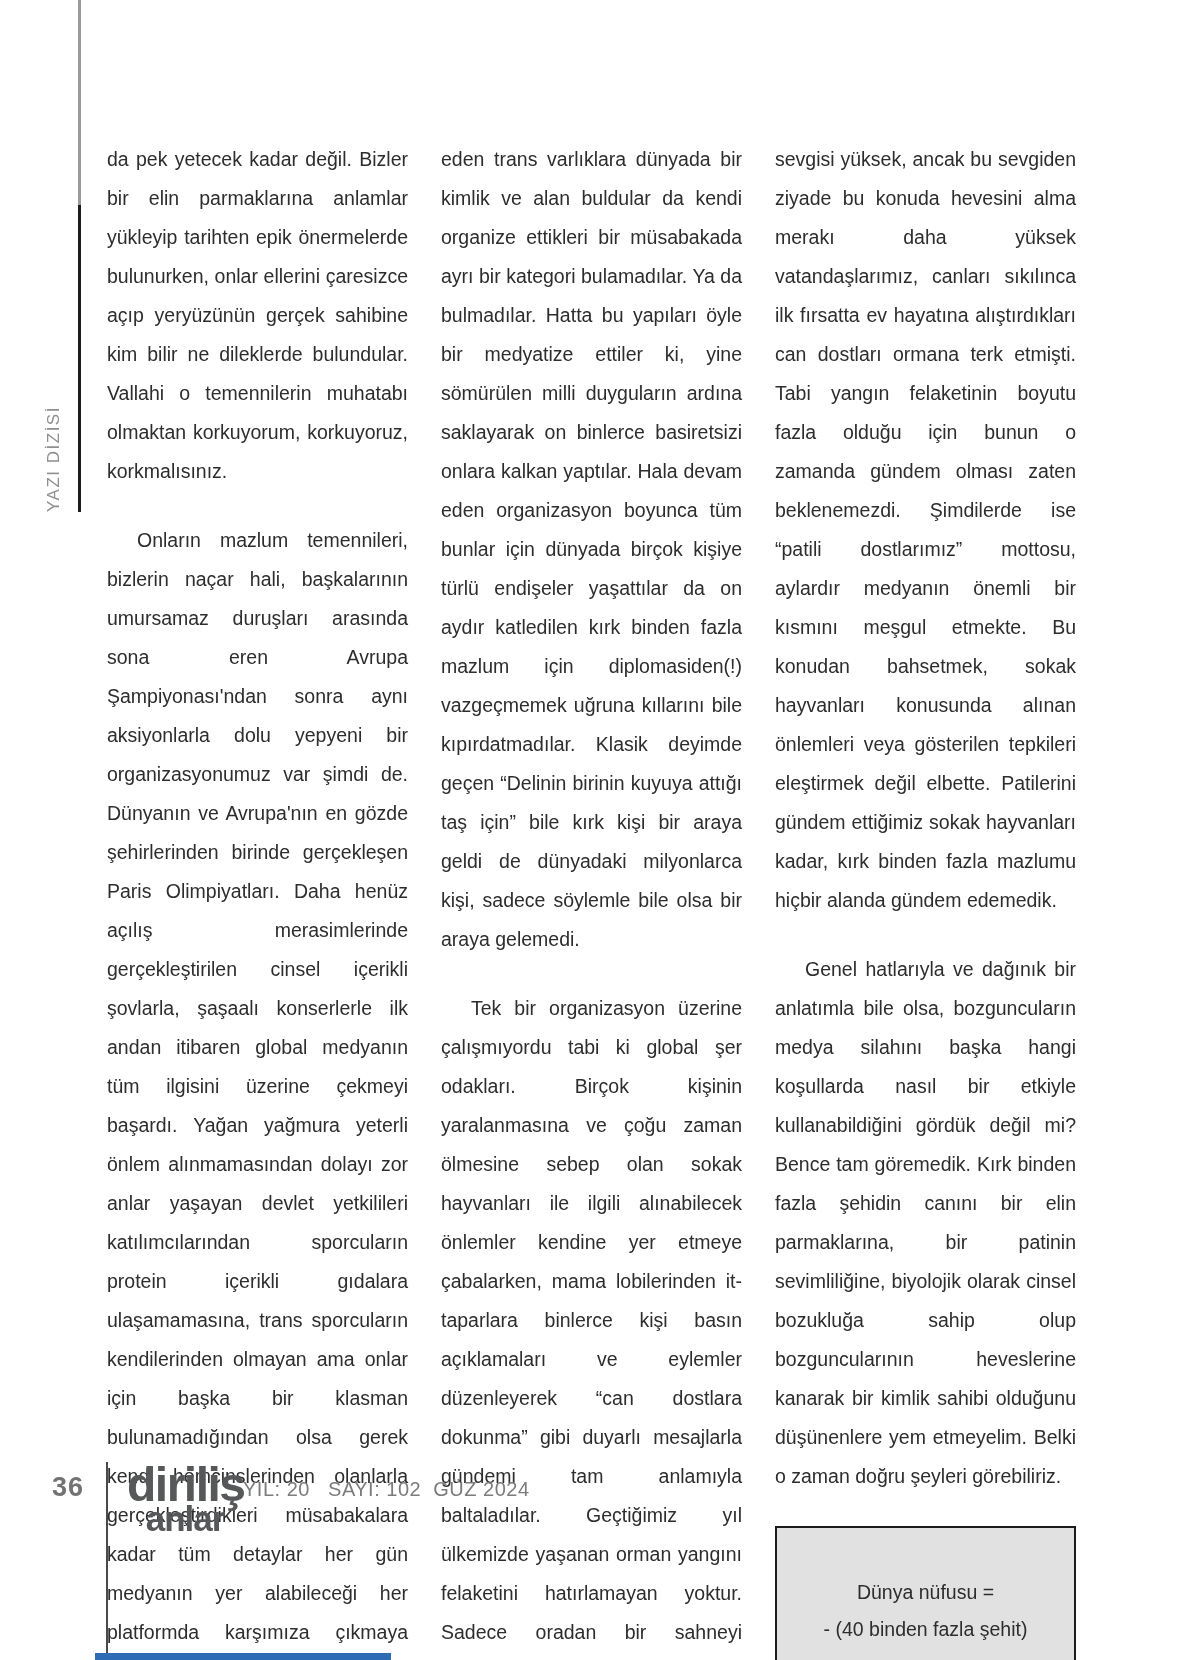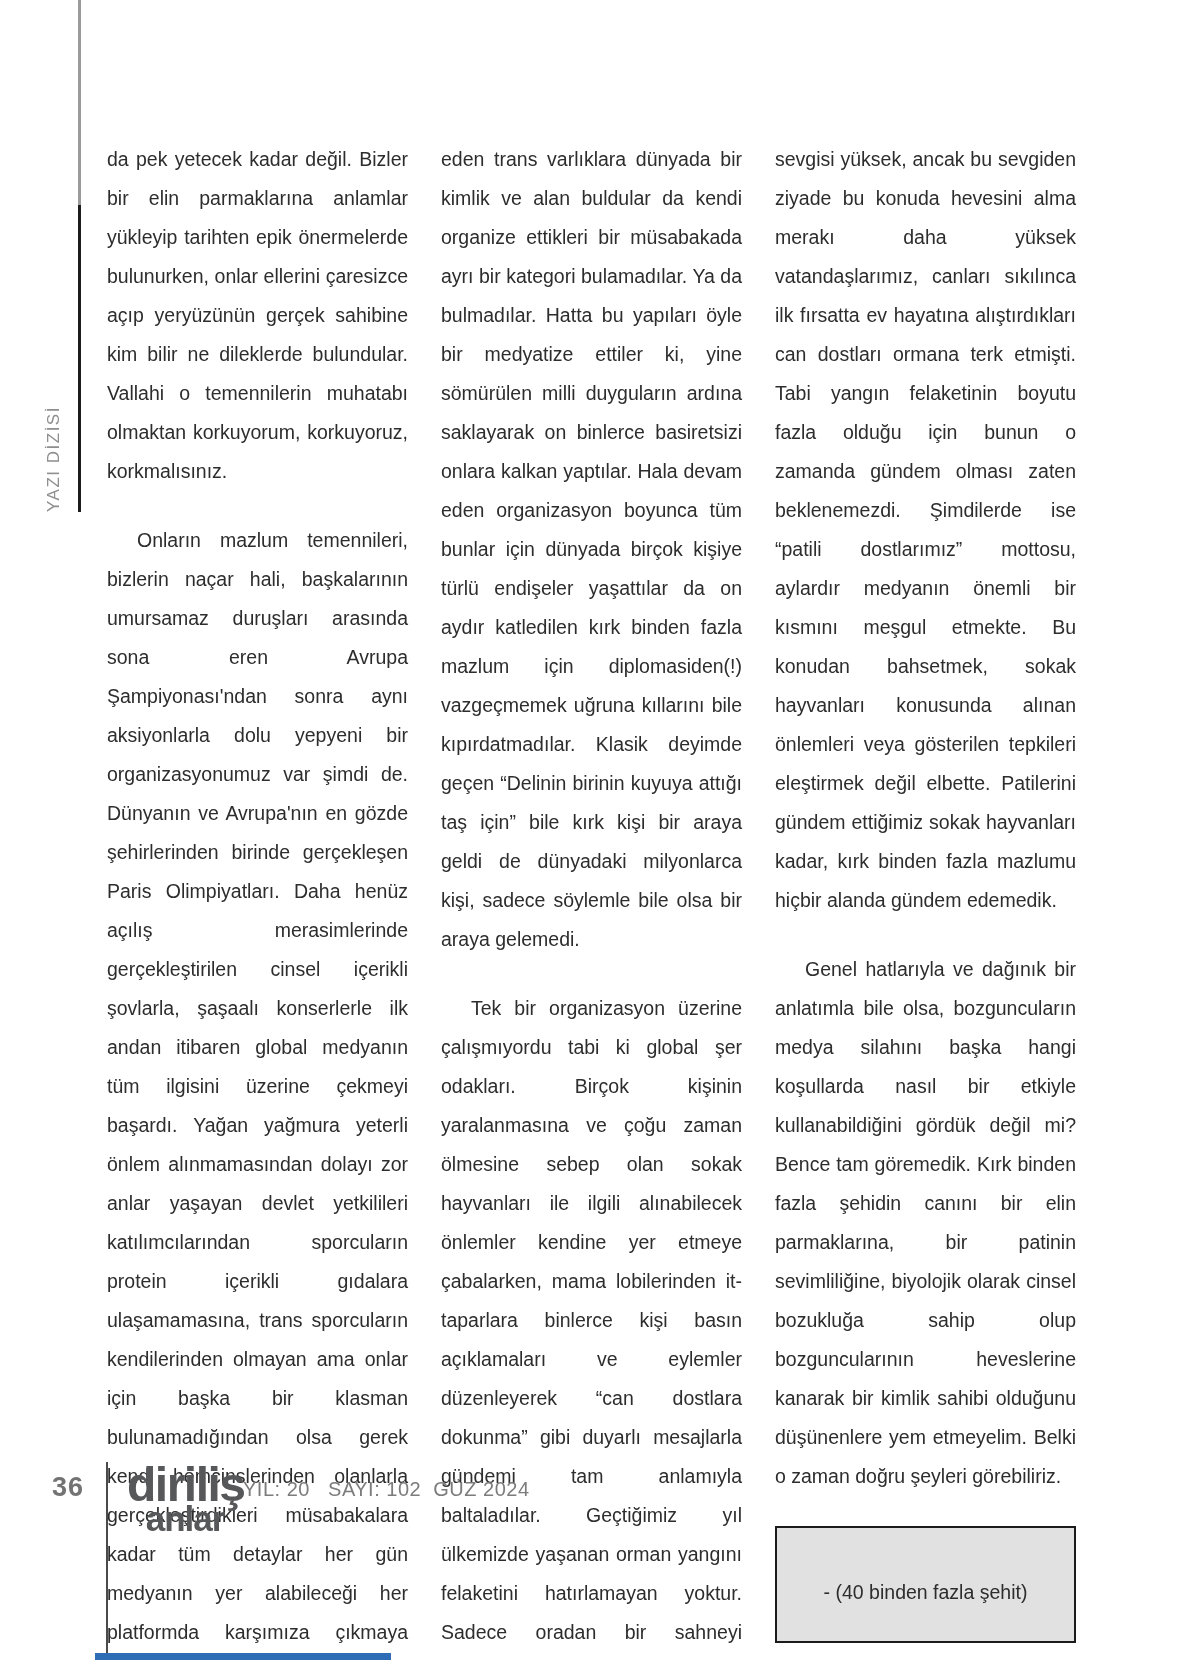--- a/index.html
+++ b/index.html
@@ -90,20 +90,21 @@
   <div class="col">
     <p>eden trans varlıklara dünyada bir kimlik ve alan buldular da kendi organize ettikleri bir müsabakada ayrı bir kategori bulamadılar. Ya da bulmadılar. Hatta bu yapıları öyle bir medyatize ettiler ki, yine sömürülen milli duyguların ardına saklayarak on binlerce basiretsizi onlara kalkan yaptılar. Hala devam eden organizasyon boyunca tüm bunlar için dünyada birçok kişiye türlü endişeler yaşattılar da on aydır katledilen kırk binden fazla mazlum için diplomasiden(!) vazgeçmemek uğruna kıllarını bile kıpırdatmadılar. Klasik deyimde geçen “Delinin birinin kuyuya attığı taş için” bile kırk kişi bir araya geldi de dünyadaki milyonlarca kişi, sadece söylemle bile olsa bir araya gelemedi.</p>
     <p class="indent">Tek bir organizasyon üzerine çalışmıyordu tabi ki global şer odakları. Birçok kişinin yaralanmasına ve çoğu zaman ölmesine sebep olan sokak hayvanları ile ilgili alınabilecek önlemler kendine yer etmeye çabalarken, mama lobilerinden it-taparlara binlerce kişi basın açıklamaları ve eylemler düzenleyerek “can dostlara dokunma” gibi duyarlı mesajlarla gündemi tam anlamıyla baltaladılar. Geçtiğimiz yıl ülkemizde yaşanan orman yangını felaketini hatırlamayan yoktur. Sadece oradan bir sahneyi hatırlatmak adına, ormanda bulduğu ve her halinden evcil olarak alındığı belli olan birçok sokak köpeğinin duyarlı bir vatandaş tarafından yangından son anda kurtarıldığı bir video izlemiştim. Bizim hayvan</p>
   </div>
 
   <div class="col">
     <p>sevgisi yüksek, ancak bu sevgiden ziyade bu konuda hevesini alma merakı daha yüksek vatandaşlarımız, canları sıkılınca ilk fırsatta ev hayatına alıştırdıkları can dostları ormana terk etmişti. Tabi yangın felaketinin boyutu fazla olduğu için bunun o zamanda gündem olması zaten beklenemezdi. Şimdilerde ise “patili dostlarımız” mottosu, aylardır medyanın önemli bir kısmını meşgul etmekte. Bu konudan bahsetmek, sokak hayvanları konusunda alınan önlemleri veya gösterilen tepkileri eleştirmek değil elbette. Patilerini gündem ettiğimiz sokak hayvanları kadar, kırk binden fazla mazlumu hiçbir alanda gündem edemedik.</p>
     <p class="indent">Genel hatlarıyla ve dağınık bir anlatımla bile olsa, bozguncuların medya silahını başka hangi koşullarda nasıl bir etkiyle kullanabildiğini gördük değil mi? Bence tam göremedik. Kırk binden fazla şehidin canını bir elin parmaklarına, bir patinin sevimliliğine, biyolojik olarak cinsel bozukluğa sahip olup bozguncularının heveslerine kanarak bir kimlik sahibi olduğunu düşünenlere yem etmeyelim. Belki o zaman doğru şeyleri görebiliriz.</p>
 
     <div class="infobox">
+      <div>Dünya nüfusu =</div>
       <div>- (40 binden fazla şehit)</div>
 
     </div>
   </div>
 
 </div>
 
 <div class="page-num">36</div>
 <div class="footer-divider"></div>
 <div class="logo">

